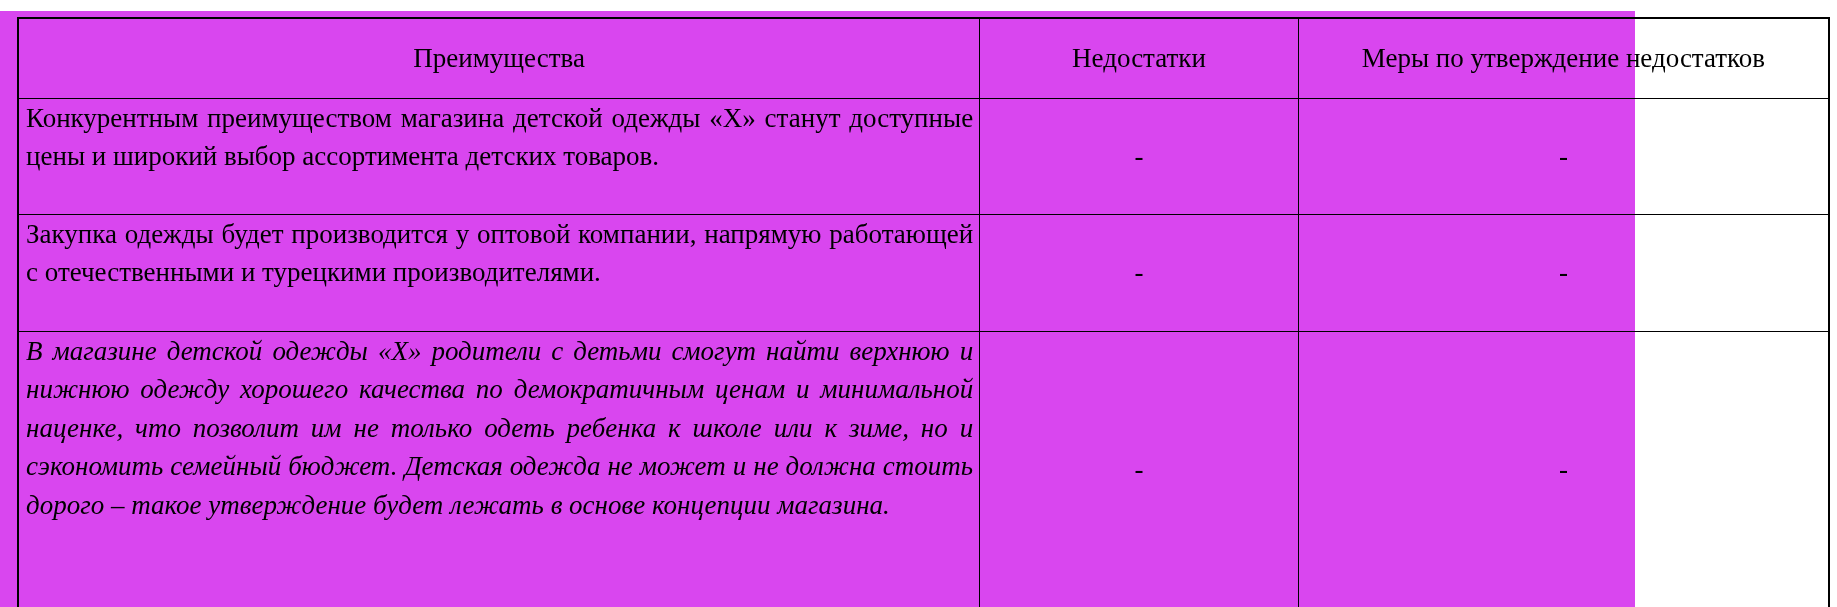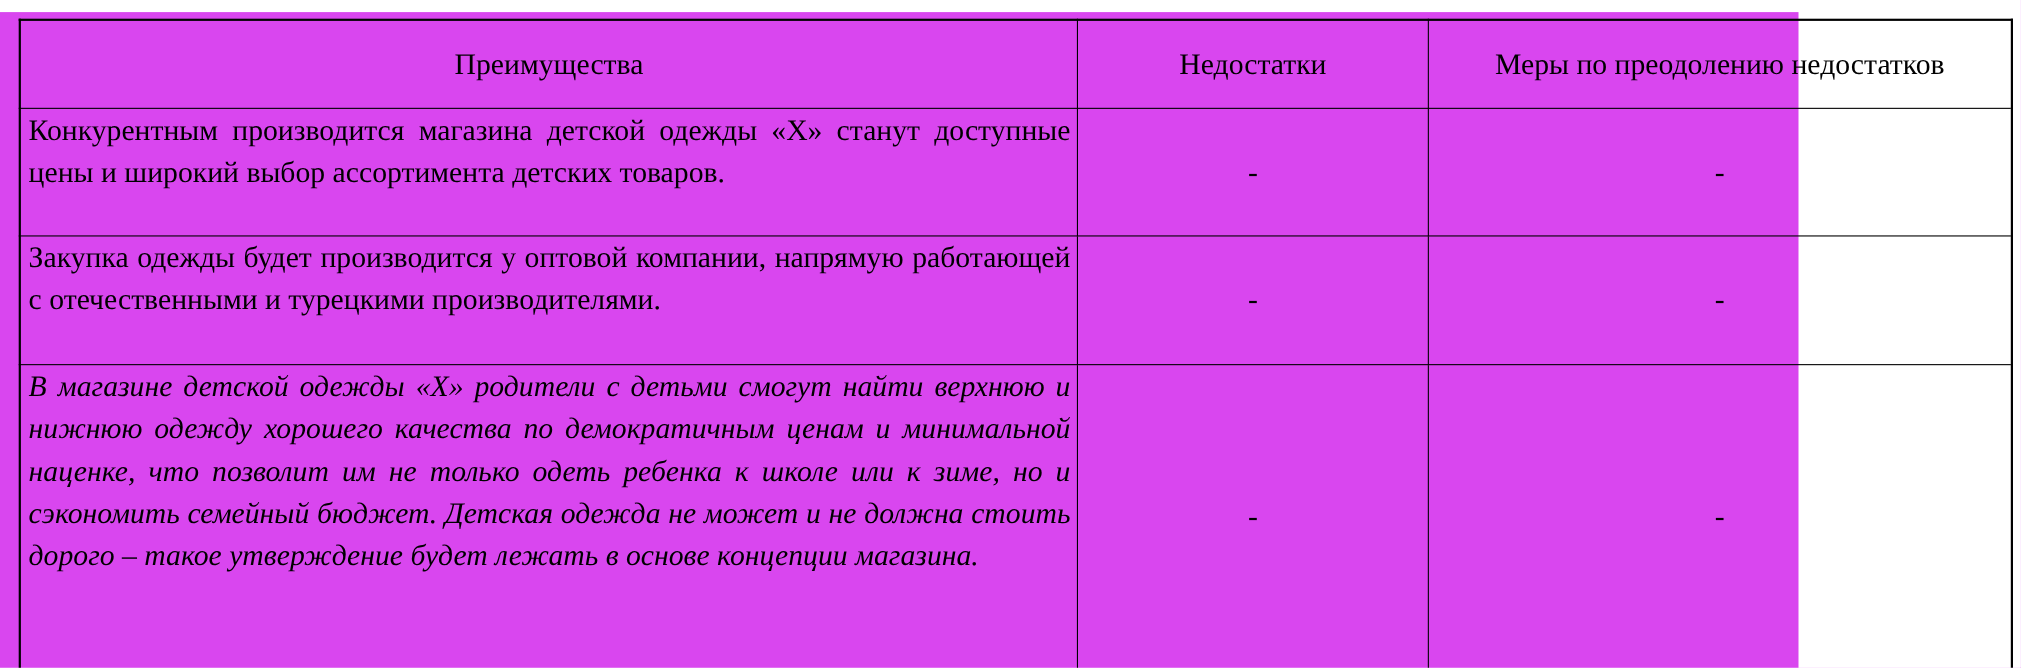--- a/index.html
+++ b/index.html
@@ -67,26 +67,26 @@
   <table class="doc-table">
     <colgroup>
       <col style="width: 53.1%;">
       <col style="width: 17.6%;">
       <col style="width: 29.3%;">
     </colgroup>
     <thead>
       <tr class="header-row">
         <th>Преимущества</th>
         <th>Недостатки</th>
-        <th>Меры по преодолению недостатков</th>
+        <th>Меры по утверждение недостатков</th>
       </tr>
     </thead>
     <tbody>
       <tr class="body-row-1">
-        <td class="advantage-cell">Конкурентным производится магазина детской одежды «Х» станут доступные цены и широкий выбор ассортимента детских товаров.</td>
+        <td class="advantage-cell">Конкурентным преимуществом магазина детской одежды «Х» станут доступные цены и широкий выбор ассортимента детских товаров.</td>
         <td class="dash-cell">-</td>
         <td class="dash-cell">-</td>
       </tr>
       <tr class="body-row-2">
         <td class="advantage-cell">Закупка одежды будет производится у оптовой компании, напрямую работающей с отечественными и турецкими производителями.</td>
         <td class="dash-cell">-</td>
         <td class="dash-cell">-</td>
       </tr>
       <tr class="body-row-3">
         <td class="advantage-cell">В магазине детской одежды «Х» родители с детьми смогут найти верхнюю и нижнюю одежду хорошего качества по демократичным ценам и минимальной наценке, что позволит им не только одеть ребенка к школе или к зиме, но и сэкономить семейный бюджет. Детская одежда не может и не должна стоить дорого – такое утверждение будет лежать в основе концепции магазина.</td>

